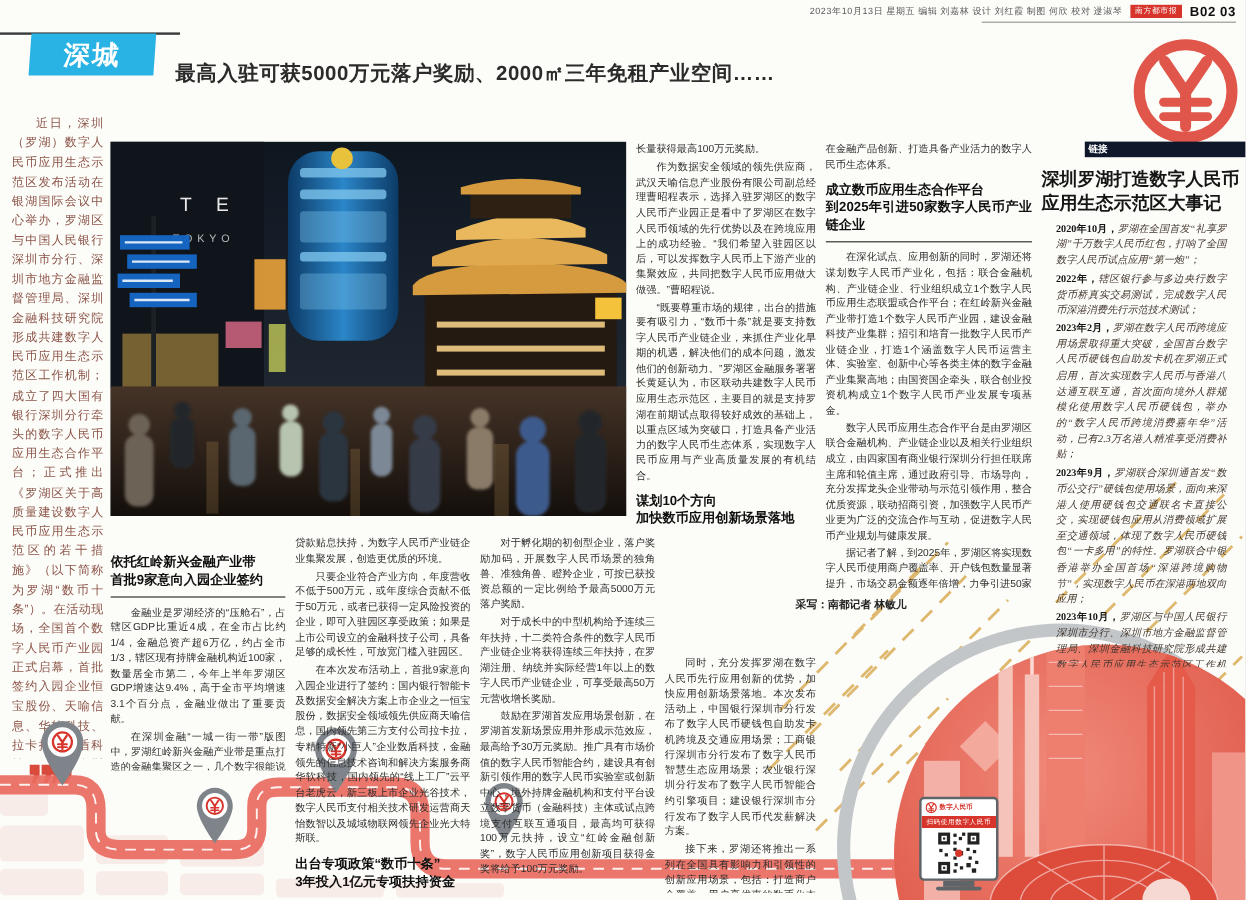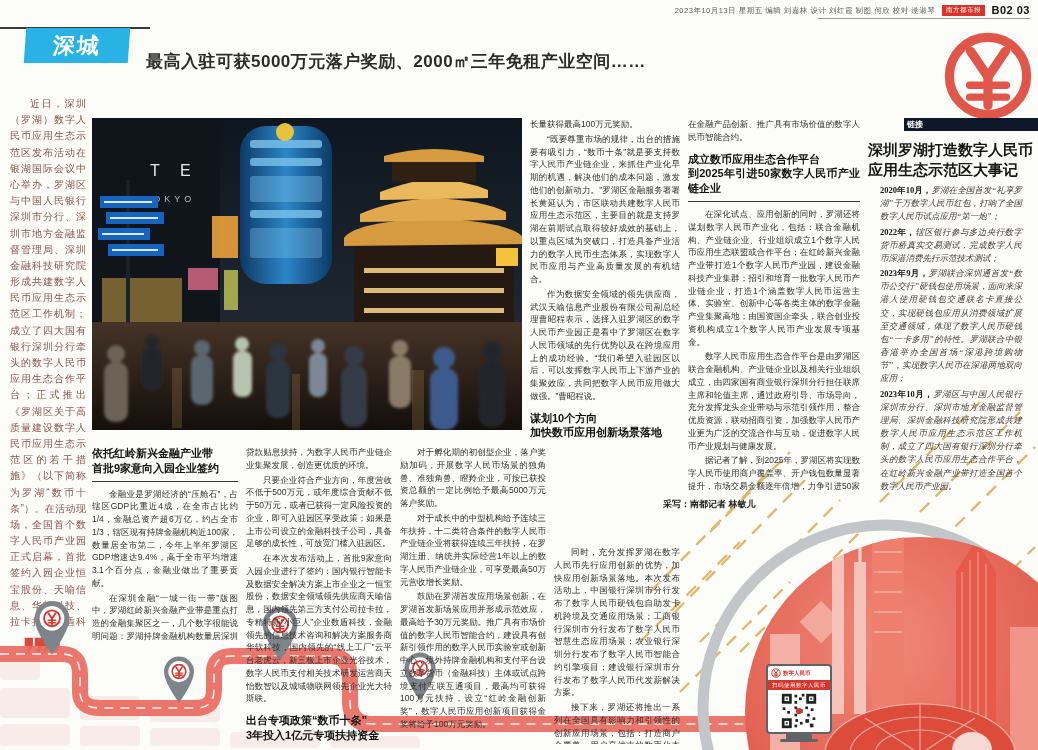--- a/index.html
+++ b/index.html
@@ -303,46 +303,46 @@
       <rect x="80" y="250" width="10" height="60"></rect>
         <rect x="200" y="256" width="8" height="56"></rect>
       <rect x="320" y="252" width="12" height="60"></rect>
     </g>
   </svg>
 
 
   <div class="col" style="left:530px;top:118px;width:150px;height:322px">
     <p class="cont">长量获得最高100万元奖励。</p>
     <div>
+        <p>作为数据安全领域的领先供应商，武汉天喻信息产业股份有限公司副总经理曹昭程表示，选择入驻罗湖区的数字人民币产业园正是看中了罗湖区在数字人民币领域的先行优势以及在跨境应用上的成功经验。“我们希望入驻园区以后，可以发挥数字人民币上下游产业的集聚效应，共同把数字人民币应用做大做强。”曹昭程说。</p>
         <p>“既要尊重市场的规律，出台的措施要有吸引力，“数币十条”就是要支持数字人民币产业链企业，来抓住产业化早期的机遇，解决他们的成本问题，激发他们的创新动力。”罗湖区金融服务署署长黄延认为，市区联动共建数字人民币应用生态示范区，主要目的就是支持罗湖在前期试点取得较好成效的基础上，以重点区域为突破口，打造具备产业活力的数字人民币生态体系，实现数字人民币应用与产业高质量发展的有机结合。</p>
-        <p>作为数据安全领域的领先供应商，武汉天喻信息产业股份有限公司副总经理曹昭程表示，选择入驻罗湖区的数字人民币产业园正是看中了罗湖区在数字人民币领域的先行优势以及在跨境应用上的成功经验。“我们希望入驻园区以后，可以发挥数字人民币上下游产业的集聚效应，共同把数字人民币应用做大做强。”曹昭程说。</p>
       </div>
     <div class="subhd">
       <span>谋划10个方向</span><br>
       <span>加快数币应用创新场景落地</span>
     </div>
 
   </div>
 
   <div class="col" style="left:688px;top:118px;width:172px;height:372px">
-    <p class="cont">在金融产品创新、推广具有市场价值的数字人民币智能合约。</p>
+    <p class="cont">在金融产品创新、打造具备产业活力的数字人民币生态体系。</p>
     <div class="subhd">
       <span>成立数币应用生态合作平台</span><br>
       <span>到2025年引进50家数字人民币产业链企业</span>
     </div>
     <div>
         <p>在深化试点、应用创新的同时，罗湖还将谋划数字人民币产业化，包括：联合金融机构、产业链企业、行业组织成立1个数字人民币应用生态联盟或合作平台；在红岭新兴金融产业带打造1个数字人民币产业园，建设金融科技产业集群；招引和培育一批数字人民币产业链企业，打造1个涵盖数字人民币运营主体、实验室、创新中心等各类主体的数字金融产业集聚高地；由国资国企牵头，联合创业投资机构成立1个数字人民币产业发展专项基金。</p>
         <p>数字人民币应用生态合作平台是由罗湖区联合金融机构、产业链企业以及相关行业组织成立，由四家国有商业银行深圳分行担任联席主席和轮值主席，通过政府引导、市场导向，充分发挥龙头企业带动与示范引领作用，整合优质资源，联动招商引资，加强数字人民币产业更为广泛的交流合作与互动，促进数字人民币产业规划与健康发展。</p>
         <p>据记者了解，到2025年，罗湖区将实现数字人民币使用商户覆盖率、开户钱包数量显著提升，市场交易金额逐年倍增，力争引进50家数字人民币产业链企业，培育10家快速成长数字人民币企业，实现营收不低于20亿元，税收不低于1亿元。</p>
       </div>
   </div>
   <div class="byline">采写：南都记者 林敏儿</div>
 
   <div class="col" style="left:92px;top:446px;width:146px;height:196px">
-    <div class="subhd" style="margin-top:0">
+    <div class="subhd" style="margin-top:16px">
       <span>依托红岭新兴金融产业带</span><br>
       <span>首批9家意向入园企业签约</span>
     </div>
     <div>
         <p>金融业是罗湖经济的“压舱石”，占辖区GDP比重近4成，在全市占比约1/4，金融总资产超6万亿，约占全市1/3，辖区现有持牌金融机构近100家，数量居全市第二，今年上半年罗湖区GDP增速达9.4%，高于全市平均增速3.1个百分点，金融业做出了重要贡献。</p>
         <p>在深圳金融“一城一街一带”版图中，罗湖红岭新兴金融产业带是重点打造的金融集聚区之一，几个数字很能说明问题：罗湖持牌金融机构数量居深圳第二，80%集中在红岭新兴金融产业带，产业带贡献出42%的GDP和46%的税收。这是什么概念？按照营收计算，每平方公里营收达1000亿元，远不止寸土寸金，相当可观。</p>
       </div>
   </div>
 
   <div class="col" style="left:246px;top:446px;width:146px;height:298px">
@@ -376,20 +376,21 @@
   <div class="sb-bar">
     <span>链接</span>
   </div>
   <div class="sb-title">
     <div>深圳罗湖打造数字人民币</div>
     <div>应用生态示范区大事记</div>
   </div>
   <div class="sb-timeline">
       <p><b>2020年10月，</b>罗湖在全国首发“礼享罗湖”千万数字人民币红包，打响了全国数字人民币试点应用“第一炮”；</p>
       <p><b>2022年，</b>辖区银行参与多边央行数字货币桥真实交易测试，完成数字人民币深港消费先行示范技术测试；</p>
+      <p><b>2023年2月，</b>罗湖在数字人民币跨境应用场景取得重大突破，全国首台数字人民币硬钱包自助发卡机在罗湖正式启用，首次实现数字人民币与香港八达通互联互通，首次面向境外人群规模化使用数字人民币硬钱包，举办的“数字人民币跨境消费嘉年华”活动，已有2.3万名港人精准享受消费补贴；</p>
       <p><b>2023年9月，</b>罗湖联合深圳通首发“数币公交行”硬钱包使用场景，面向来深港人使用硬钱包交通联名卡直接公交，实现硬钱包应用从消费领域扩展至交通领域，体现了数字人民币硬钱包“一卡多用”的特性。罗湖联合中银香港举办全国首场“深港跨境购物节”，实现数字人民币在深港两地双向应用；</p>
       <p><b>2023年10月，</b>罗湖区与中国人民银行深圳市分行、深圳市地方金融监督管理局、深圳金融科技研究院形成共建数字人民币应用生态示范区工作机制，成立了四大国有银行深圳分行牵头的数字人民币应用生态合作平台，在红岭新兴金融产业带打造全国首个数字人民币产业园。</p>
     </div>
 
   <div class="qr-device">
     <div class="qr-card">
       <div class="qr-head">
         <svg class="mini" viewBox="0 0 100 100">
             <use href="#ecny" width="100" height="100"></use>
           </svg>

